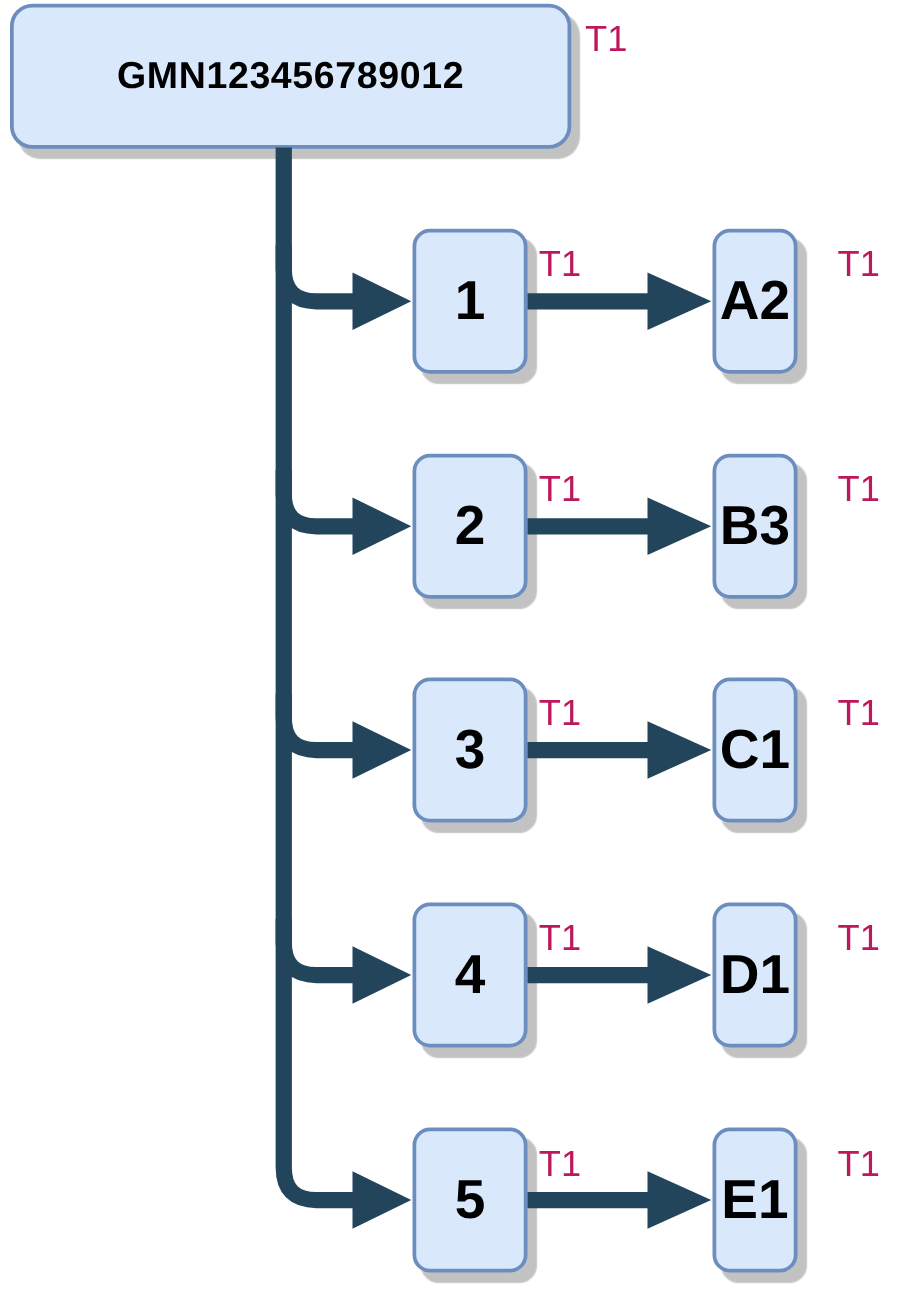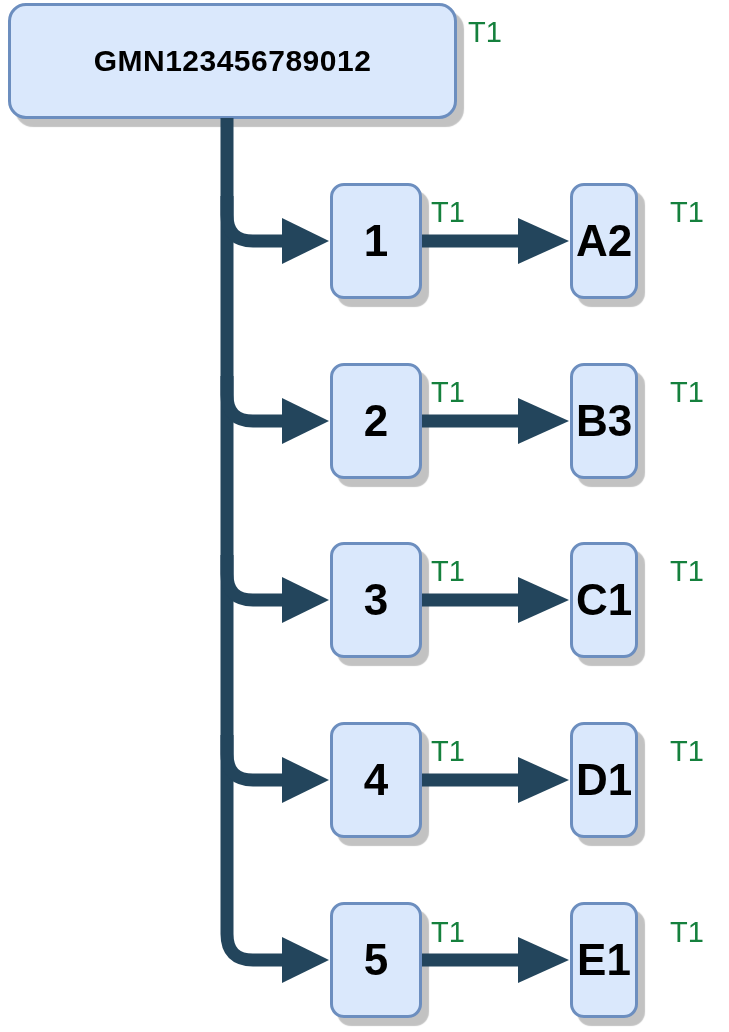--- a/index.html
+++ b/index.html
@@ -55,21 +55,21 @@
   .col-dest { left: 570px; width: 68px; }
   .row-1 .node-child { top: 183px; }
   .row-2 .node-child { top: 363px; }
   .row-3 .node-child { top: 542px; }
   .row-4 .node-child { top: 722px; }
   .row-5 .node-child { top: 902px; }
   .tag {
     position: absolute;
     font-size: 29px;
     font-weight: 400;
-    color: #15803d;
+    color: #be185d;
     line-height: 1;
     z-index: 3;
     white-space: nowrap;
   }
   .tag-root { left: 468px; top: 18px; }
   .tag-step { left: 431px; }
   .tag-dest { left: 670px; }
   .row-1 .tag { top: 198px; }
   .row-2 .tag { top: 378px; }
   .row-3 .tag { top: 557px; }

